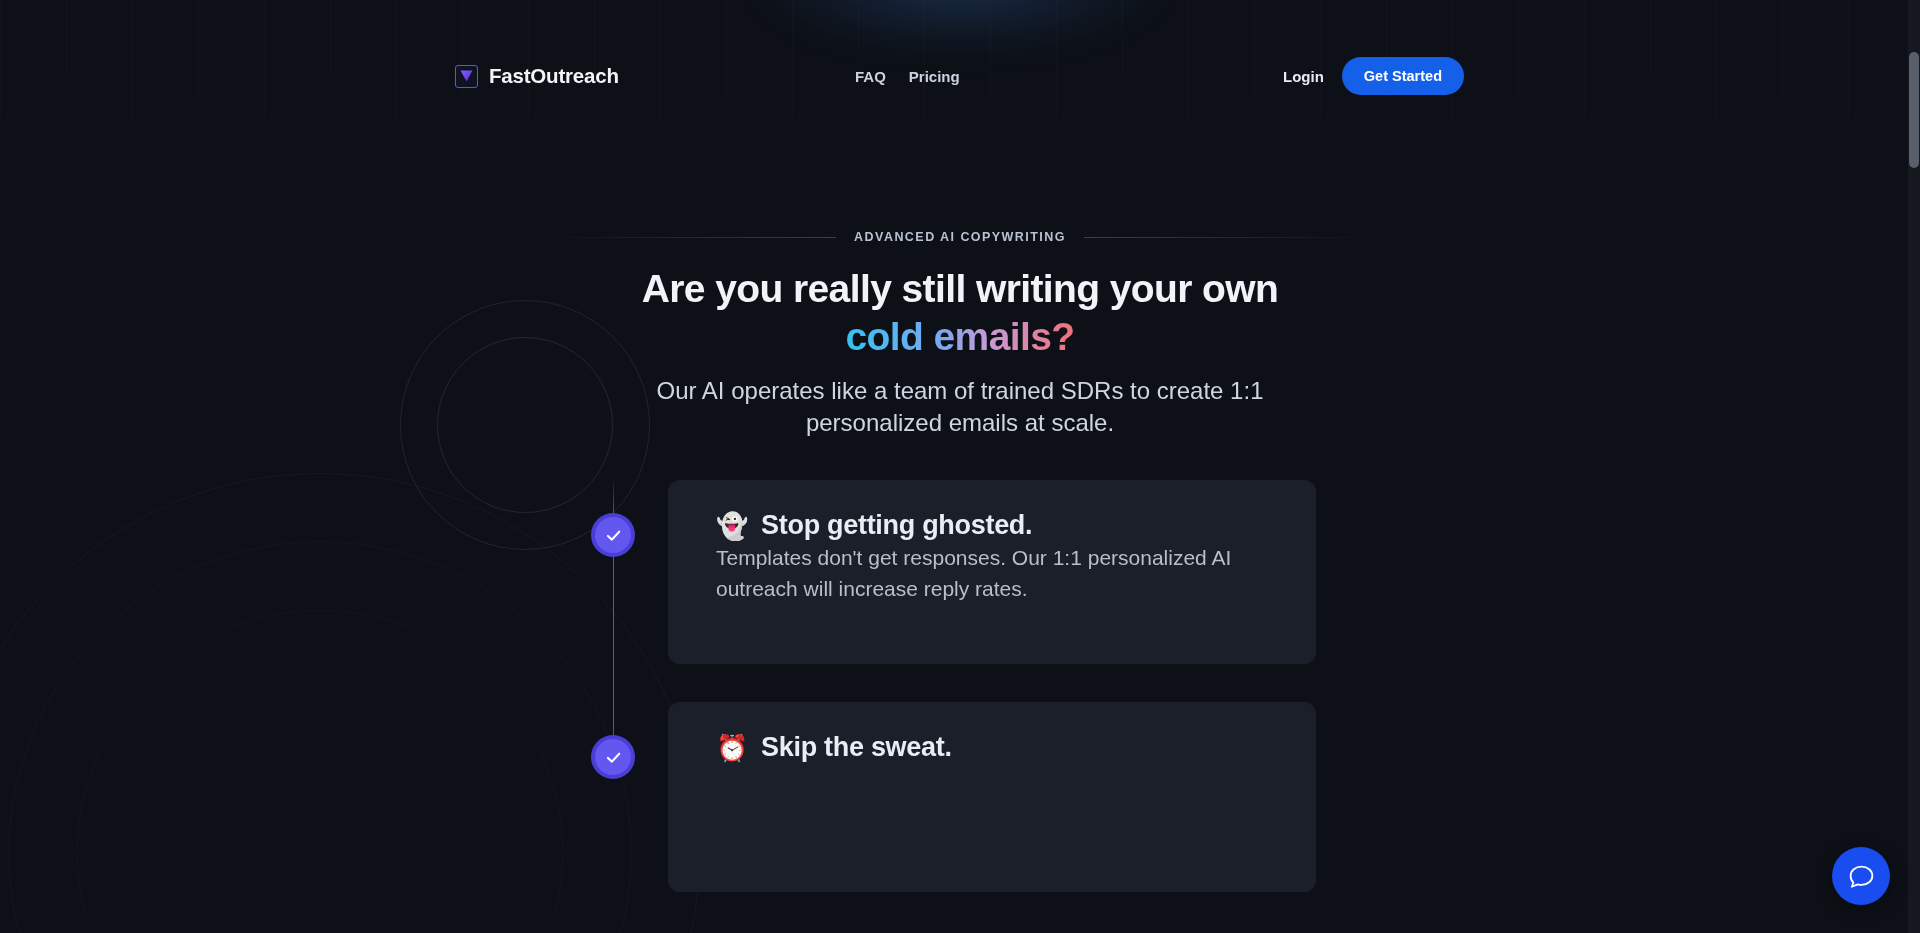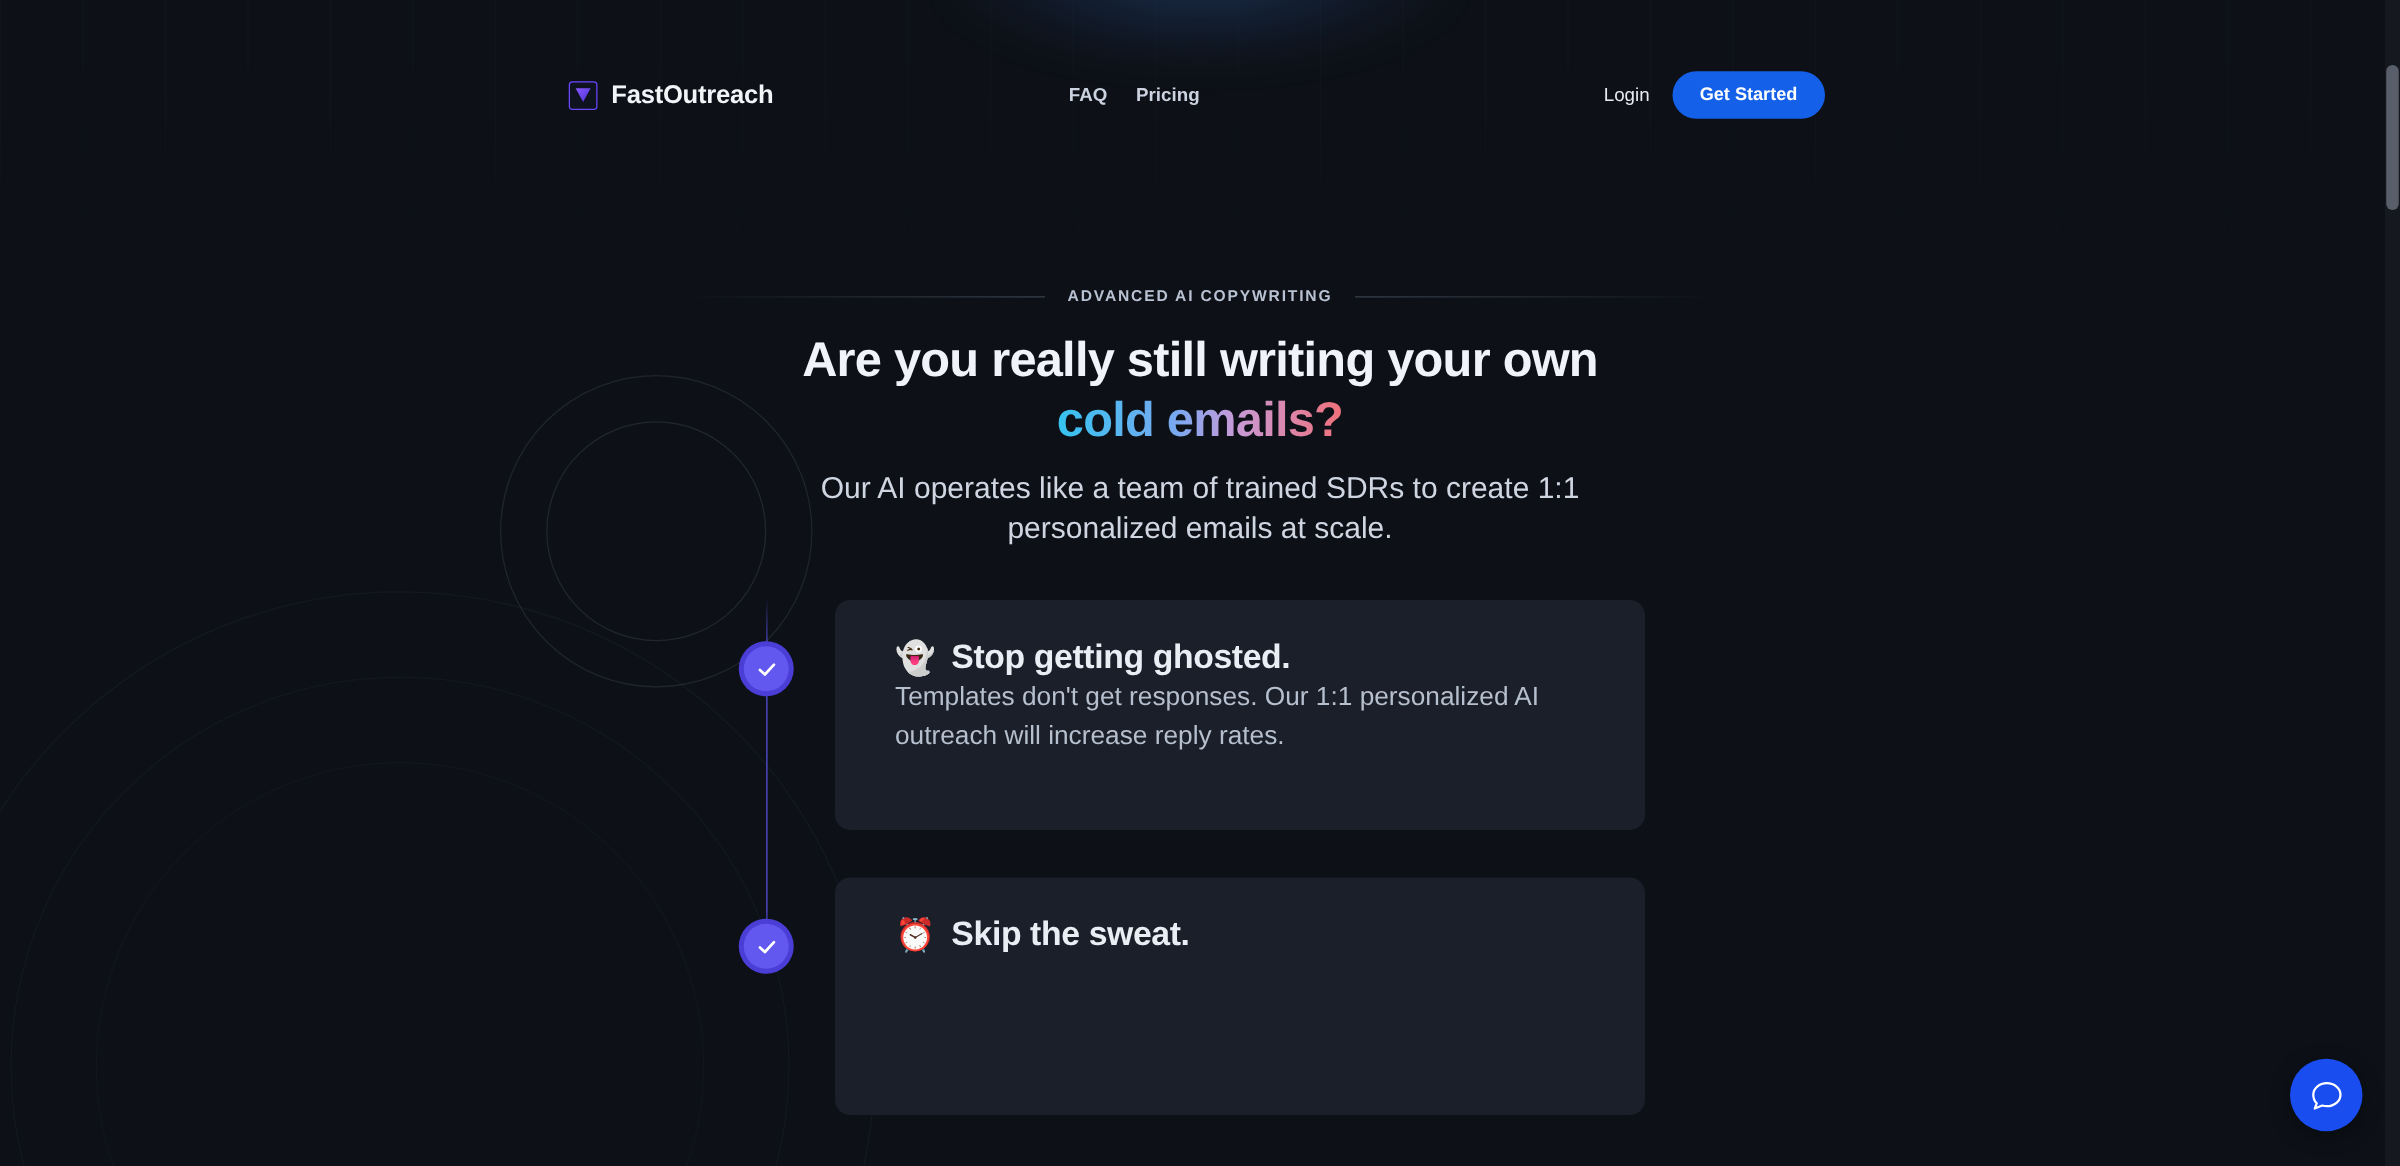--- a/index.html
+++ b/index.html
@@ -46,21 +46,21 @@
     width:23px; height:23px; border:1.6px solid #6b46ff; border-radius:3px;
     display:flex; align-items:center; justify-content:center; background:#0f1320;
   }
   .logo-mark svg { display:block; }
   .brand-name { color:#f2f4f8; font-size:20.5px; font-weight:700; letter-spacing:-.2px; }
 
   .nav { position:absolute; left:855px; display:flex; align-items:flex-end; gap:23px; }
   .nav a { color:#cbd3e1; font-size:15px; font-weight:600; text-decoration:none; cursor:pointer; }
 
   .actions { position:absolute; right:905px; display:flex; align-items:center; gap:18px; }
-  .login-link { color:#e7eaf0; font-size:15px; font-weight:400; text-decoration:none; cursor:pointer; white-space:nowrap; }
+  .login-link { color:#e7eaf0; font-size:15px; font-weight:700; text-decoration:none; cursor:pointer; white-space:nowrap; }
   .cta-btn {
     background:#1560e8; color:#fff; border:none; border-radius:999px;
     padding:0 22px; height:38px; font-size:14.5px; font-weight:700;
     font-family:"Liberation Sans", sans-serif; cursor:pointer; white-space:nowrap;text-align:right;
   }
   .actions { right:auto; left:1283px; }
 
   
   .rings { position:absolute; left:400px; top:300px; width:250px; height:250px; z-index:5; }
   .ring-outer {

